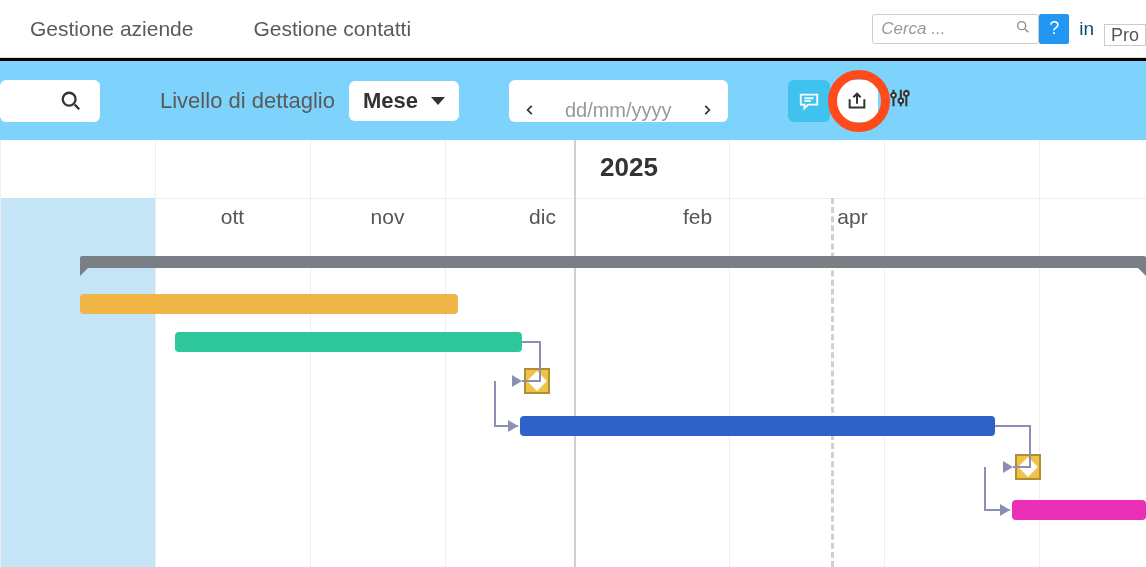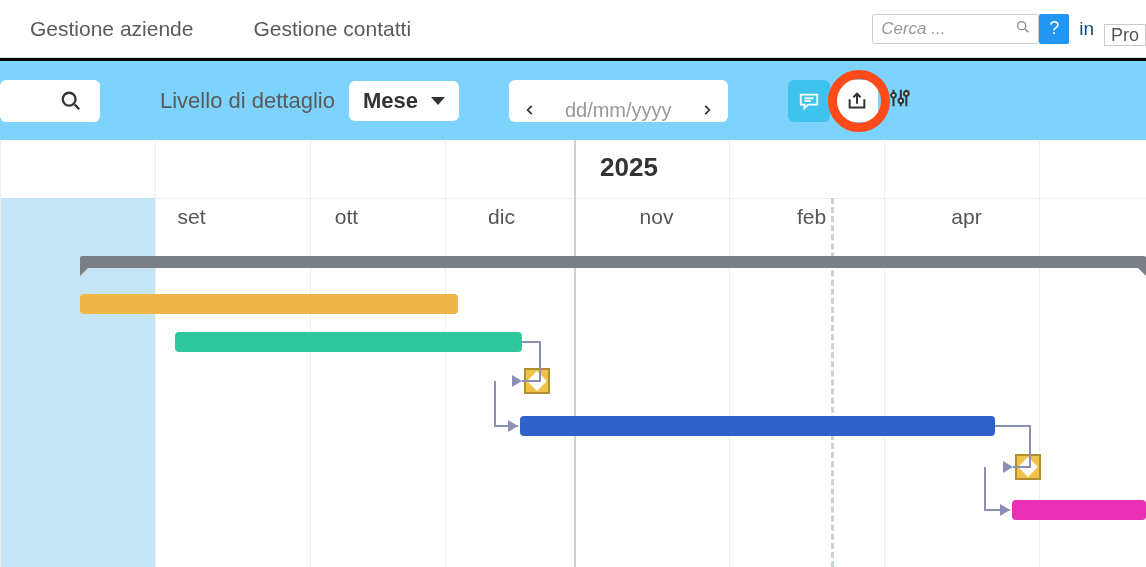--- a/index.html
+++ b/index.html
@@ -196,26 +196,25 @@
   left: 584px;
   top: 12px;
   font-size: 26px;
   font-weight: 700;
   color: #333;
   margin-left: 16px;
 }
 .months {
   position: absolute;
   top: 58px;
-  left: 12px;
+  left: 0;
   right: 0;
   display: flex;
   height: 40px;
   border-top: 1px solid #eee;
-  justify-content: center;
 }
 .month {
   flex: 0 0 155px;
   text-align: center;
   font-size: 21px;
   color: #555;
   padding-top: 6px;
 }
 .month.first { flex: 0 0 155px; }
 .grid {
@@ -373,22 +372,22 @@
     <div class="highlight-ring"></div>
   </div>
 </div>
 
 <div class="gantt">
   <div class="year-label">2025</div>
 
   <div class="months">
     <div class="month first">set</div>
     <div class="month">ott</div>
+    <div class="month">nov</div>
     <div class="month">dic</div>
-    <div class="month">nov</div>
     <div class="month">feb</div>
     <div class="month">apr</div>
   </div>
 
   <div class="grid">
     <div class="highlight-col"></div>
     <div class="vline" style="left:0px"></div>
     <div class="vline" style="left:155px"></div>
     <div class="vline" style="left:310px"></div>
     <div class="vline" style="left:445px"></div>

